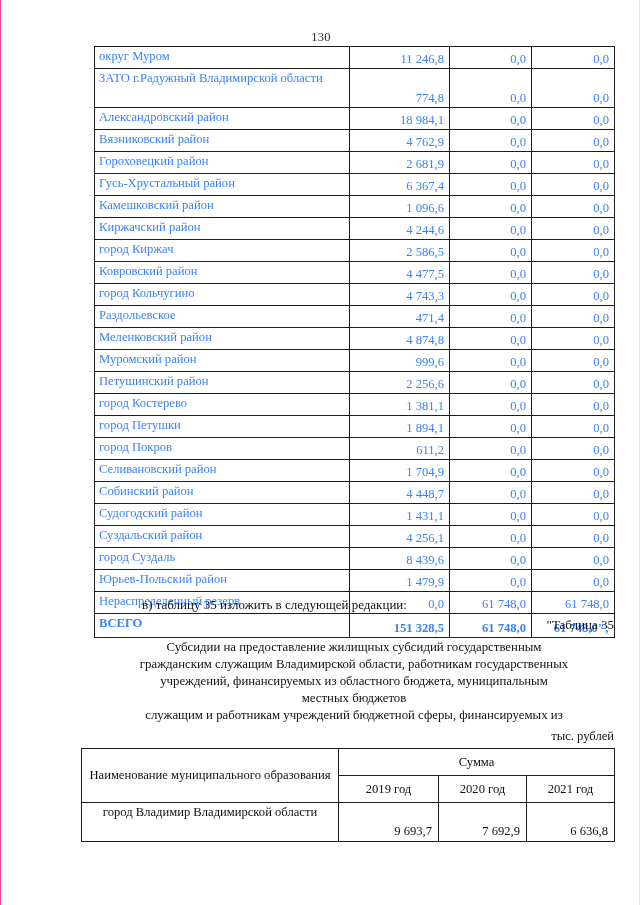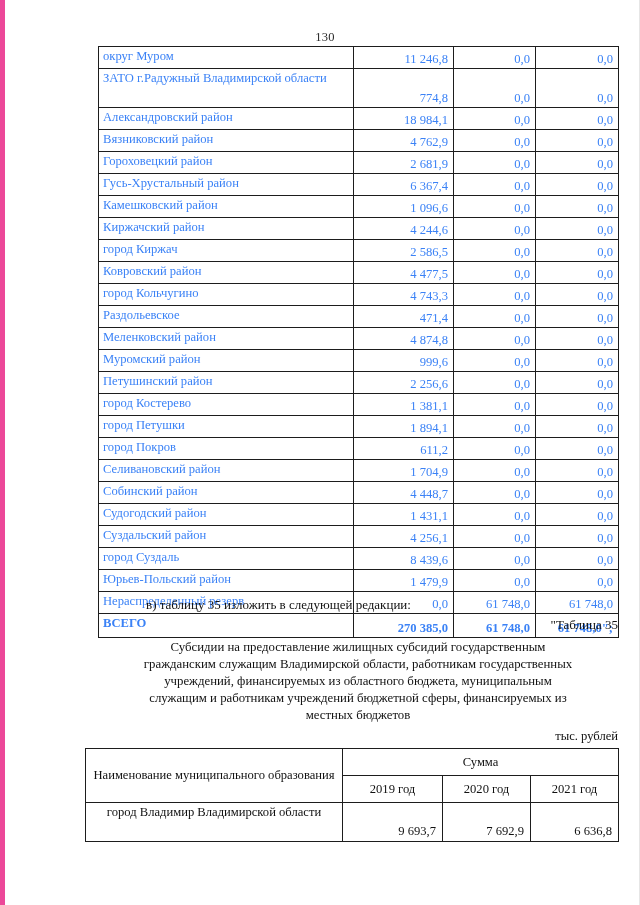--- a/index.html
+++ b/index.html
@@ -16,21 +16,21 @@
     position: relative;
     overflow: hidden;
   }
   .page {
     position: absolute;
     left: 0; top: 0;
     width: 640px;
     height: 905px;
     background: #fff;
     box-sizing: border-box;
-    border-left: 5px solid #ec4899;
+    border-left: 1px solid #ec4899;
     border-right: 1px solid #e6e6e6;
     text-decoration: underline;
   }
   .page-number {
     position: absolute;
     top: 30px;
     left: 0;
     width: 640px;
     text-align: center;
     font-size: 12.5px;
@@ -327,37 +327,37 @@
           <td class="num">0,0</td>
         </tr>
         <tr>
           <td class="name">Нераспределенный резерв</td>
           <td class="num">0,0</td>
           <td class="num">61 748,0</td>
           <td class="num">61 748,0</td>
         </tr>
         <tr class="total">
           <td class="name">ВСЕГО</td>
-          <td class="num">270 385,0</td>
+          <td class="num">151 328,5</td>
           <td class="num">61 748,0</td>
           <td class="num">61 748,0";</td>
         </tr>
       </tbody>
   </table>
 
   <div class="para-edit">в) таблицу 35 изложить в следующей редакции:</div>
 
   <div class="table-label">"Таблица 35</div>
 
   <div class="doc-title" id="doc-title">
       <div>Субсидии на предоставление жилищных субсидий государственным</div>
       <div>гражданским служащим Владимирской области, работникам государственных</div>
       <div>учреждений, финансируемых из областного бюджета, муниципальным</div>
+      <div>местных бюджетов</div>
       <div>служащим и работникам учреждений бюджетной сферы, финансируемых из</div>
-      <div>местных бюджетов</div>
     </div>
 
   <div class="units-label">тыс. рублей</div>
 
   <table class="table-sub">
     <colgroup>
       <col class="sub-c1">
         <col class="sub-c2">
         <col class="sub-c3">
         <col class="sub-c4">

